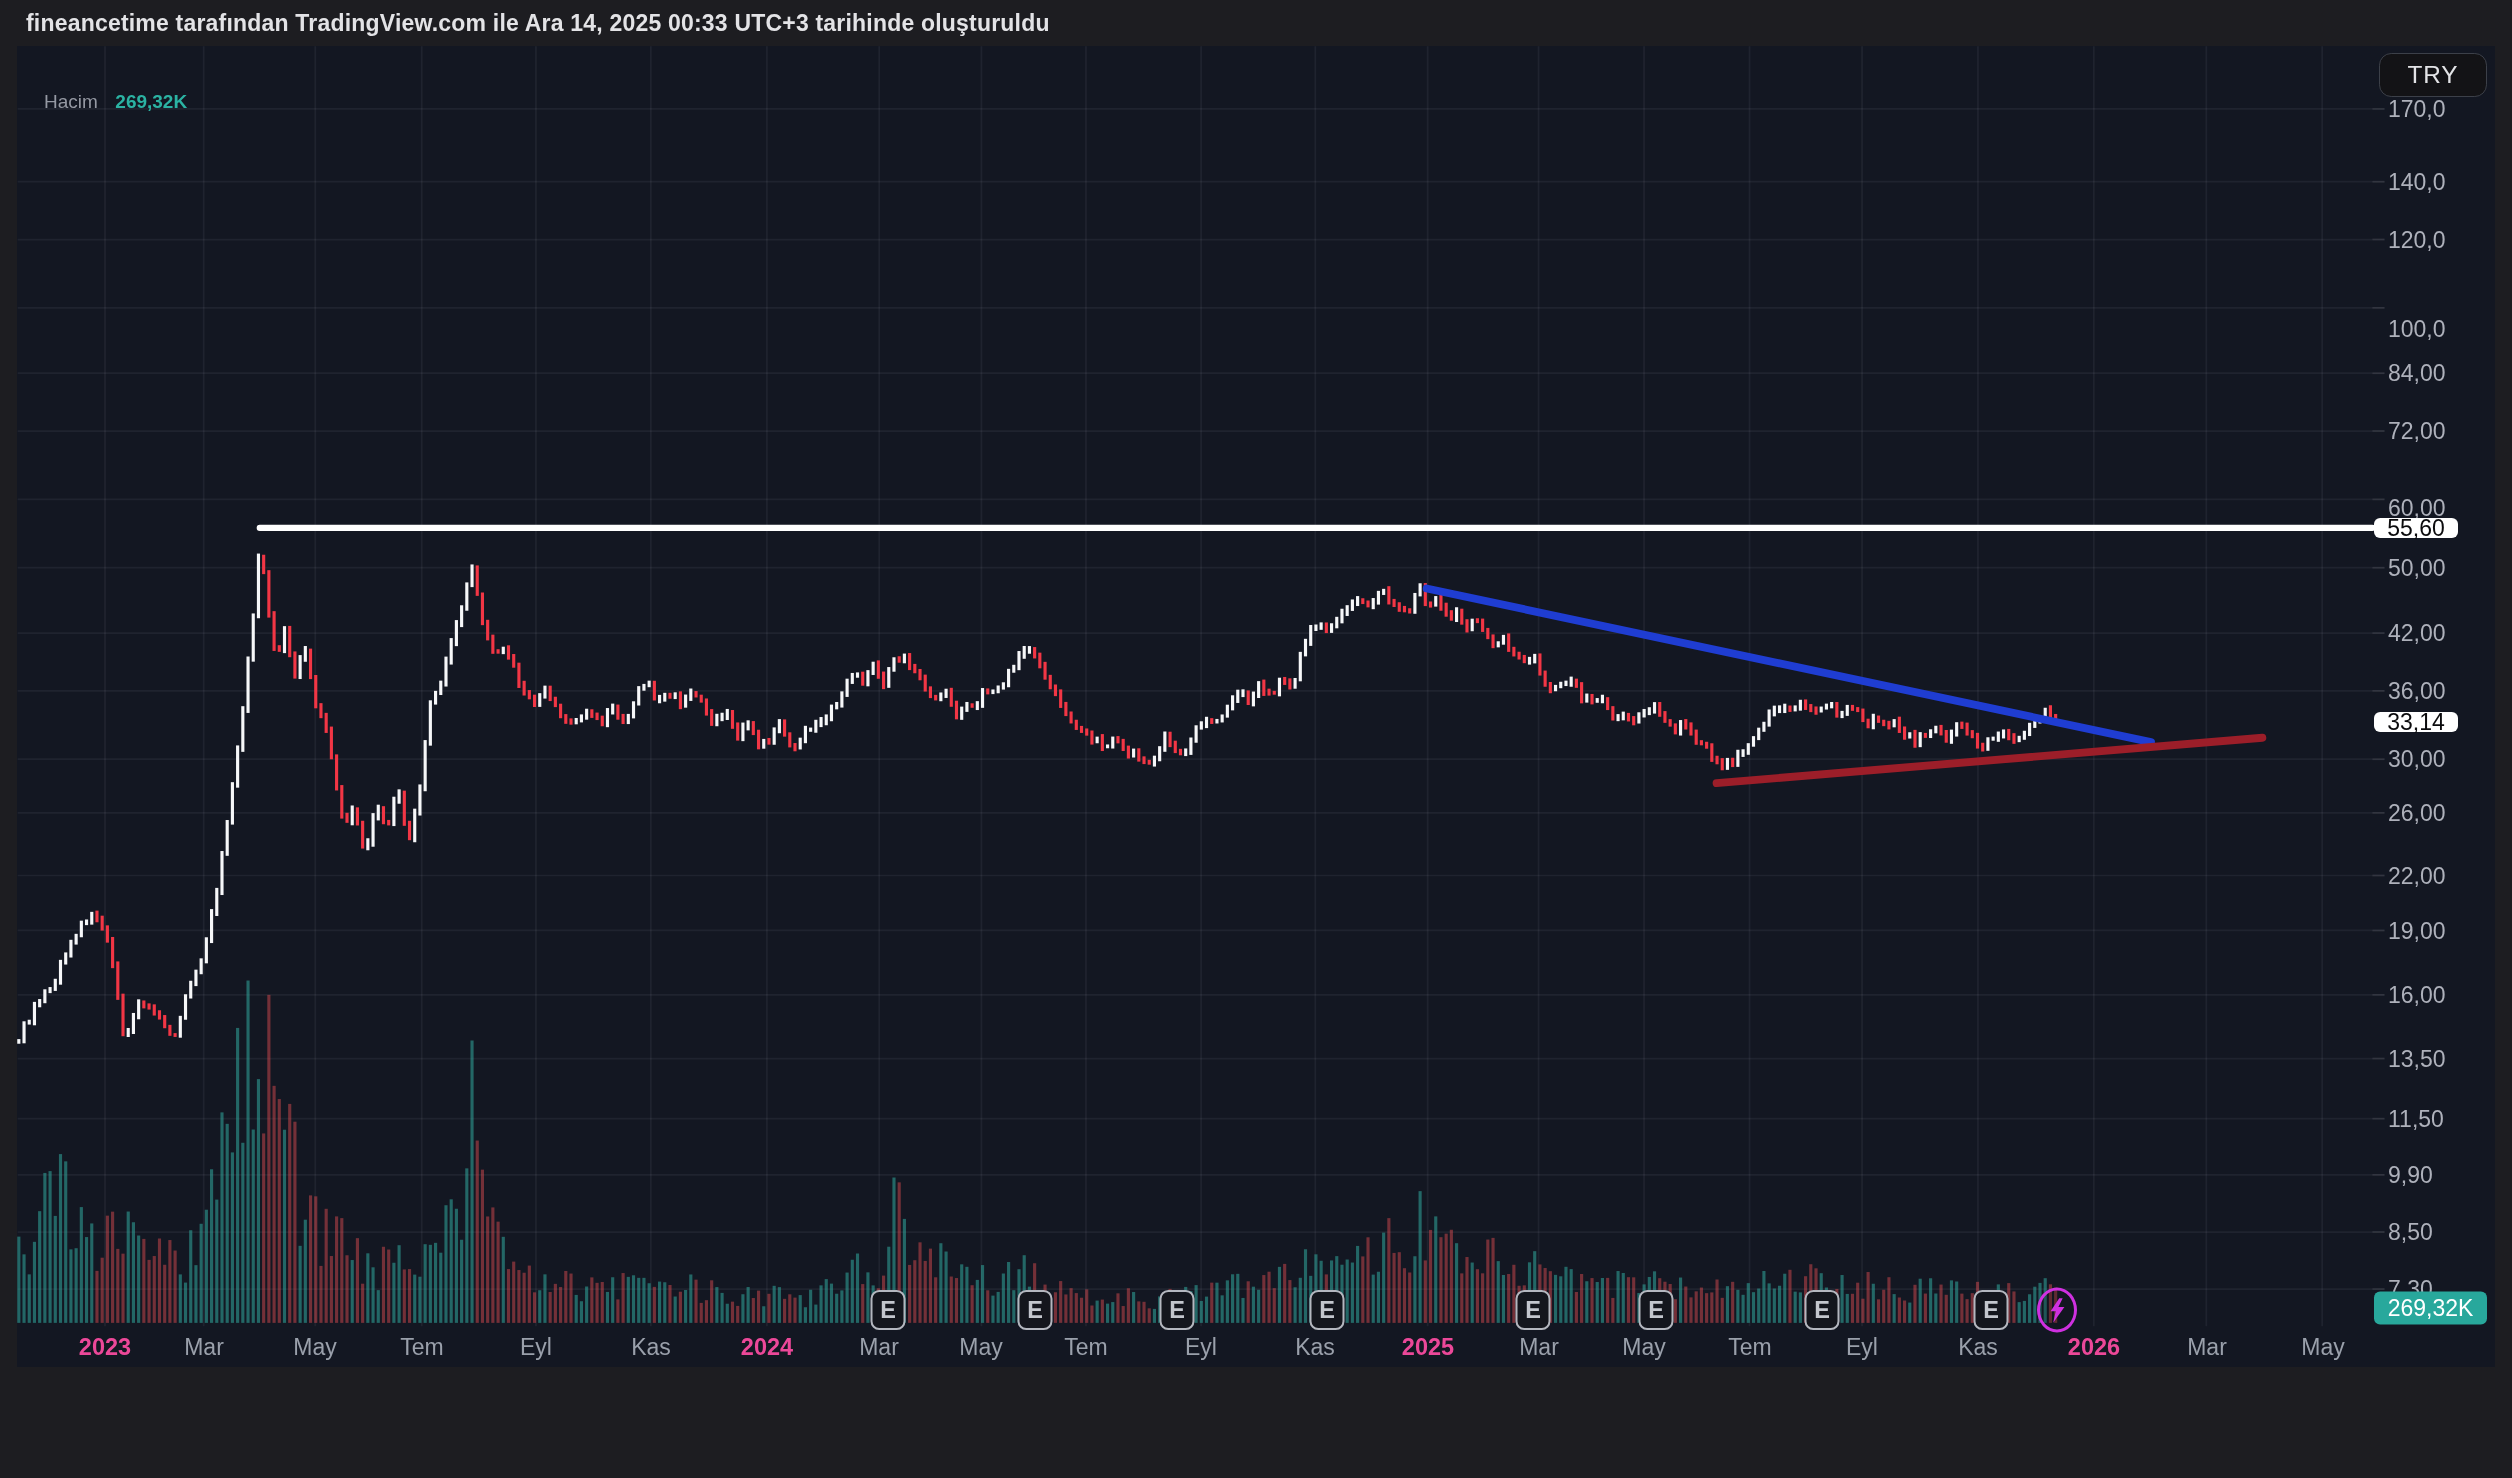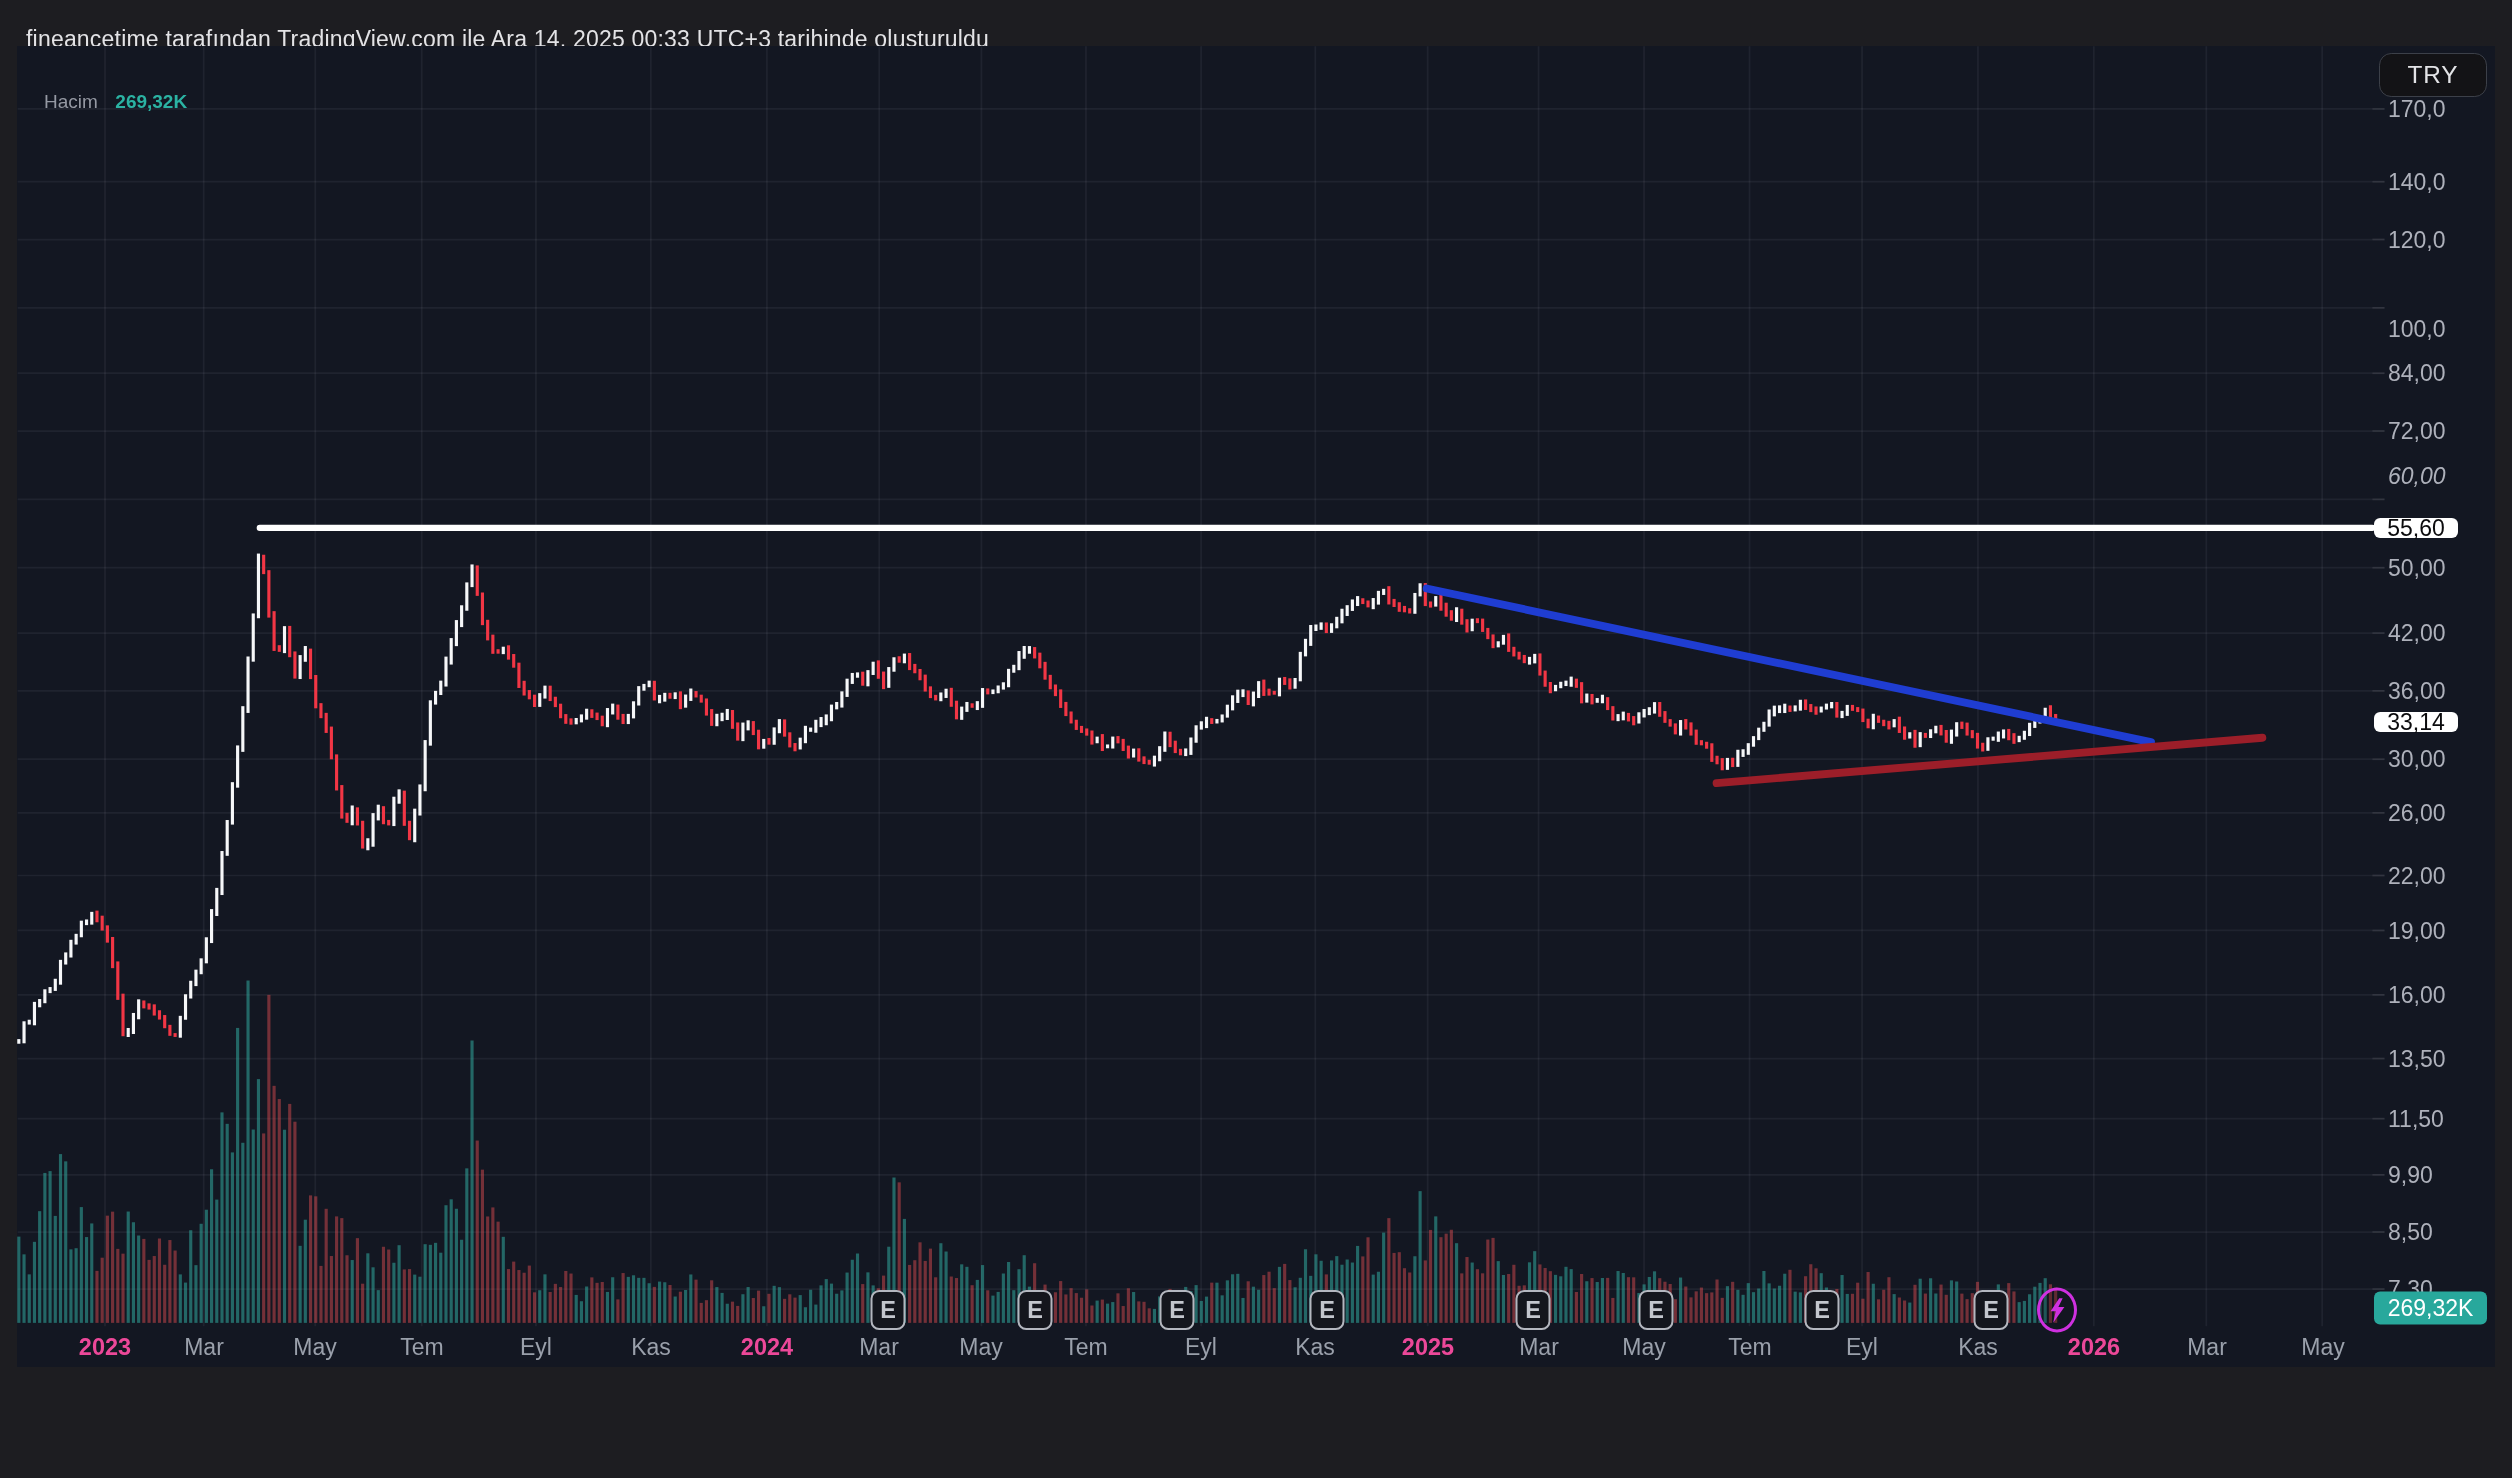--- a/index.html
+++ b/index.html
@@ -1,19 +1,19 @@
 <!DOCTYPE html>
 <html style="font-size:14px"><head>
 <meta charset="utf-8">
 <style>
   html,body{margin:0;padding:0;background:#1d1d21;width:2512px;height:1478px;overflow:hidden;
     font-family:"Liberation Sans",sans-serif;-webkit-font-smoothing:antialiased;}
   #stage{position:relative;width:2512px;height:1478px;background:#1d1d21;}
-  .attribution{position:absolute;left:26px;top:16px;height:46px;line-height:46px;
-    color:#e3e3e6;font-size:23px;font-weight:400;letter-spacing:0.2px;white-space:nowrap;}
+  .attribution{position:absolute;left:26px;top:0;height:46px;line-height:46px;
+    color:#e3e3e6;font-size:23px;font-weight:700;letter-spacing:0.2px;white-space:nowrap;}
   #panel{position:absolute;left:17.4px;top:46px;width:2478px;height:1321px;background:#131722;}
   #chart-svg{position:absolute;left:0;top:0;}
   .hdr{position:absolute;left:44px;top:59px;font-size:23px;color:#d4d7df;white-space:nowrap;z-index:5;}
   .hdr .olab{color:#9599a3;margin-left:15.7px;}
   .hdr .oval{color:#d4d7df;font-weight:600;}
   .hdr .chg{color:#d4d7df;font-weight:600;margin-left:12.2px;}
   .hdr2{position:absolute;left:44px;top:91px;font-size:19px;color:#9599a3;white-space:nowrap;z-index:5;}
   .hdr2 .vol{color:#2bb3a3;font-weight:600;margin-left:12.2px;}
   .try-btn{position:absolute;left:2379px;top:53px;width:108px;height:44px;background:#131316;
     border:1.7px solid #3c4049;border-radius:12.2px;color:#e2e3e6;font-size:24.4px;font-weight:500;
@@ -905,21 +905,21 @@
 
   <div class="try-btn">TRY</div>
 
   <div id="price-ticks">
       <div class="ptick" style="top: 109px;">170,0</div>
       <div class="ptick" style="top: 182px;">140,0</div>
       <div class="ptick" style="top: 240px;">120,0</div>
       <div class="ptick" style="top: 308px; margin-top: 21px;">100,0</div>
       <div class="ptick" style="top: 373px;">84,00</div>
       <div class="ptick" style="top: 431px;">72,00</div>
-      <div class="ptick" style="top: 476px; font-style: italic;">60,00</div>
+      <div class="ptick" style="top: 508px;">60,00</div>
       <div class="ptick" style="top: 568px;">50,00</div>
       <div class="ptick" style="top: 633px;">42,00</div>
       <div class="ptick" style="top: 691px;">36,00</div>
       <div class="ptick" style="top: 759px;">30,00</div>
       <div class="ptick" style="top: 813px;">26,00</div>
       <div class="ptick" style="top: 876px;">22,00</div>
       <div class="ptick" style="top: 931px;">19,00</div>
       <div class="ptick" style="top: 995px;">16,00</div>
       <div class="ptick" style="top: 1059px;">13,50</div>
       <div class="ptick" style="top: 1119px;">11,50</div>

